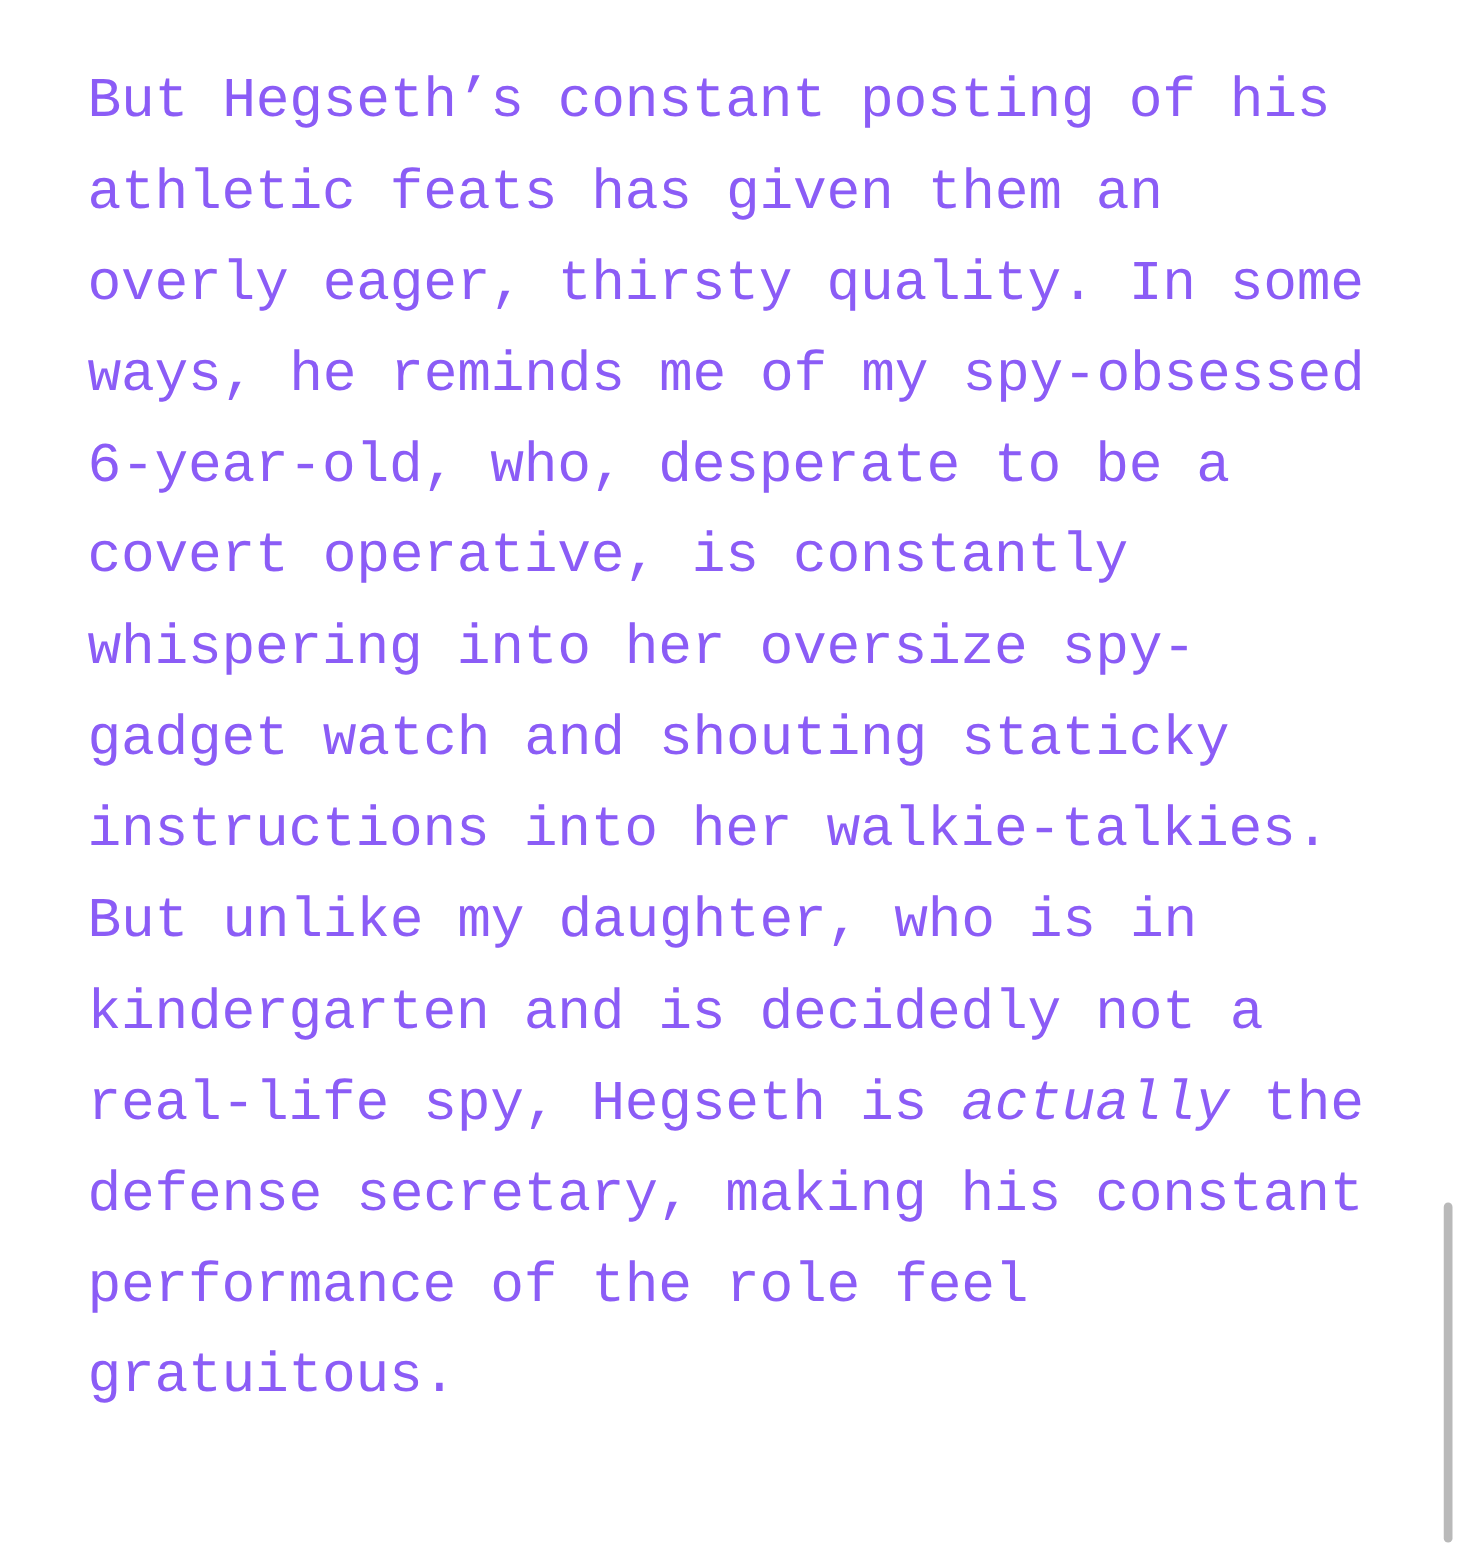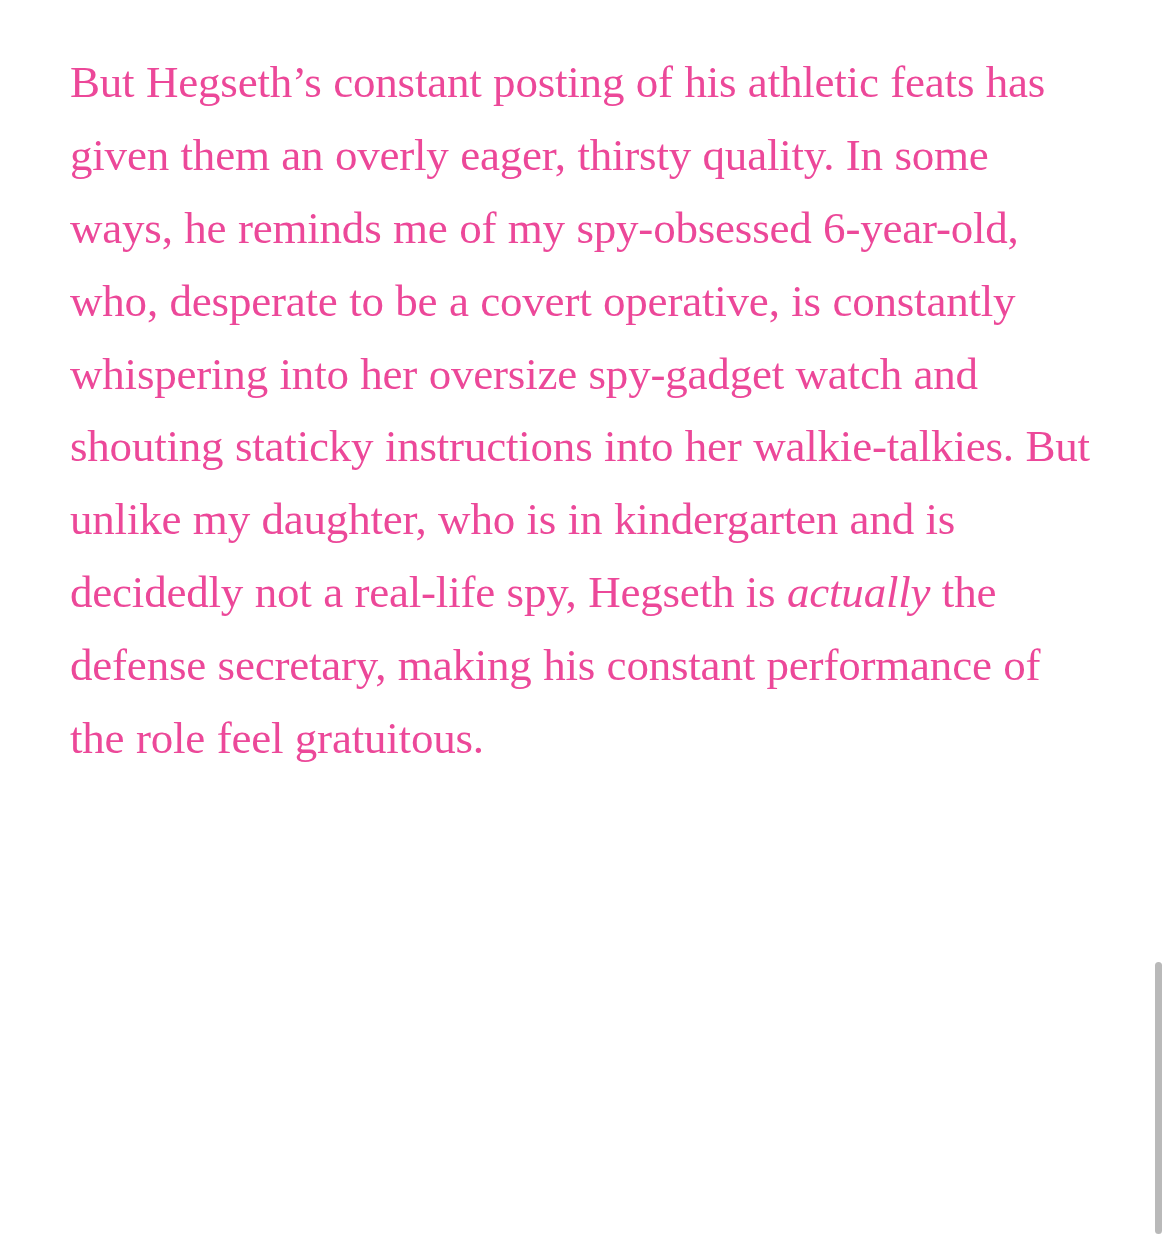--- a/index.html
+++ b/index.html
@@ -20,25 +20,25 @@
     height: 1236px;
     box-sizing: border-box;
   }
   .article-body {
     position: absolute;
     left: 70px;
     top: 46px;
     width: 1030px;
   }
   .paragraph {
-    font-family: Liberation Serif, serif;
+    font-family: Liberation Mono, monospace;
     font-size: 45px;
     line-height: 1.62;
     letter-spacing: -0.2px;
-    color: #ec4899;
+    color: #8b5cf6;
     margin: 0;
     text-align: left;
     word-spacing: 0.5px;
   }
   .paragraph em {
     font-style: italic;
   }
   .scrollbar-track {
     position: absolute;
     right: 4px;

